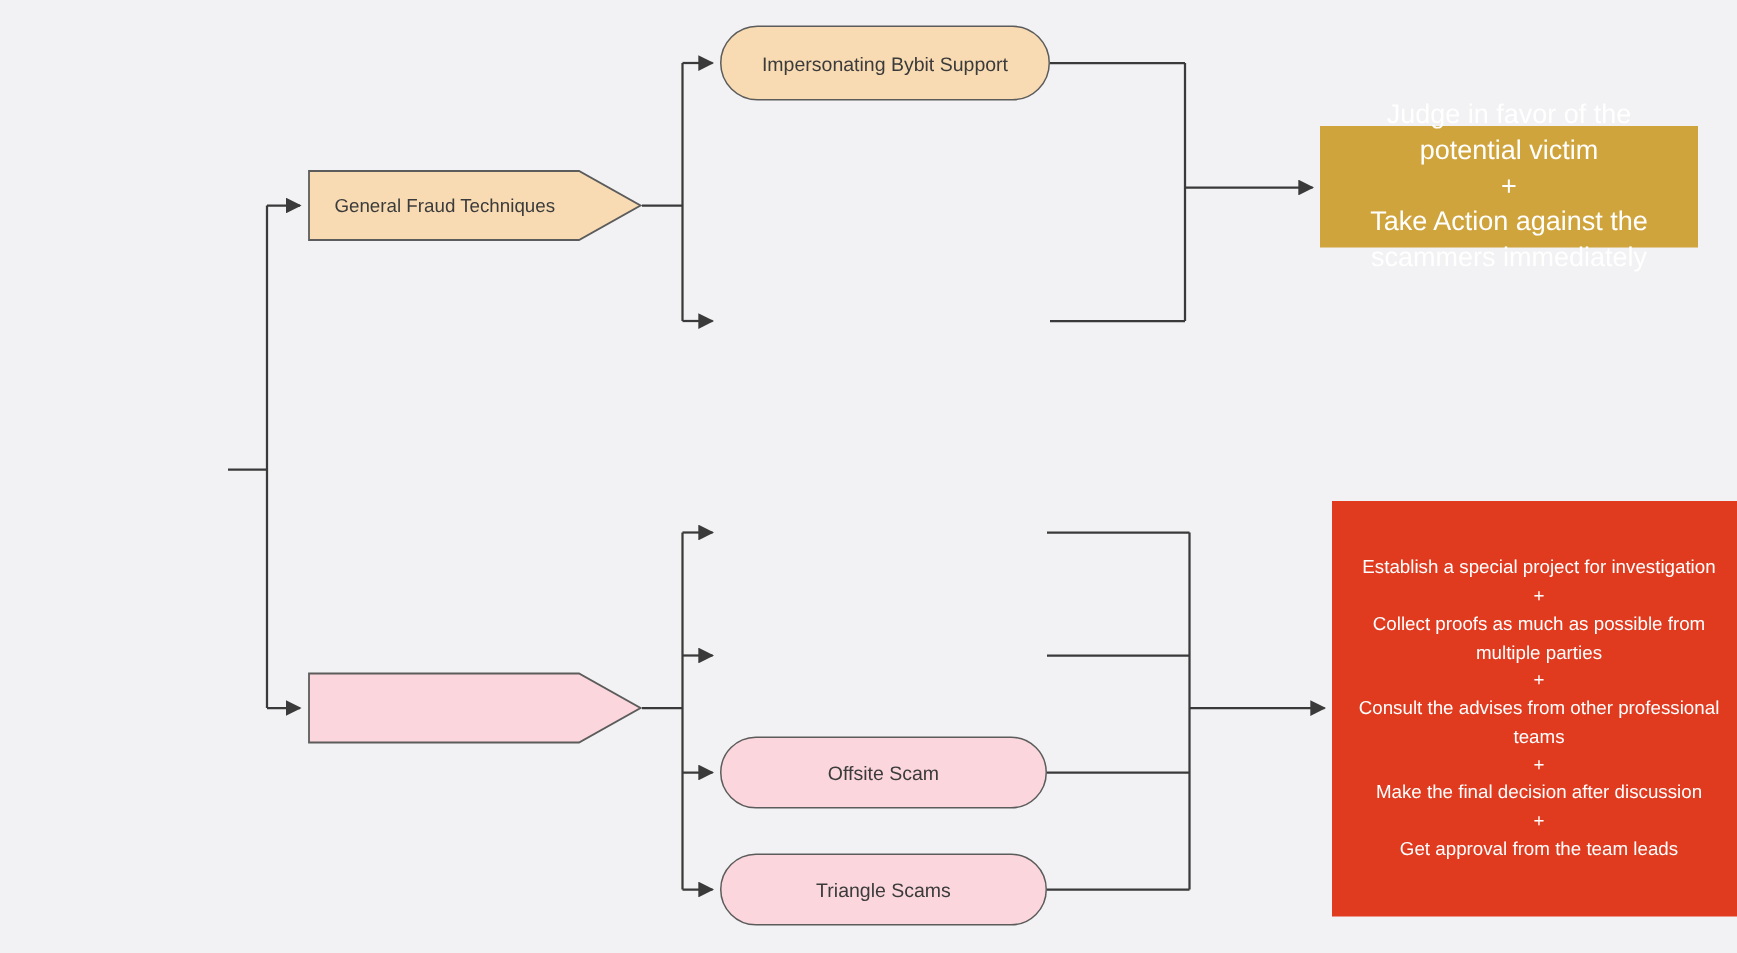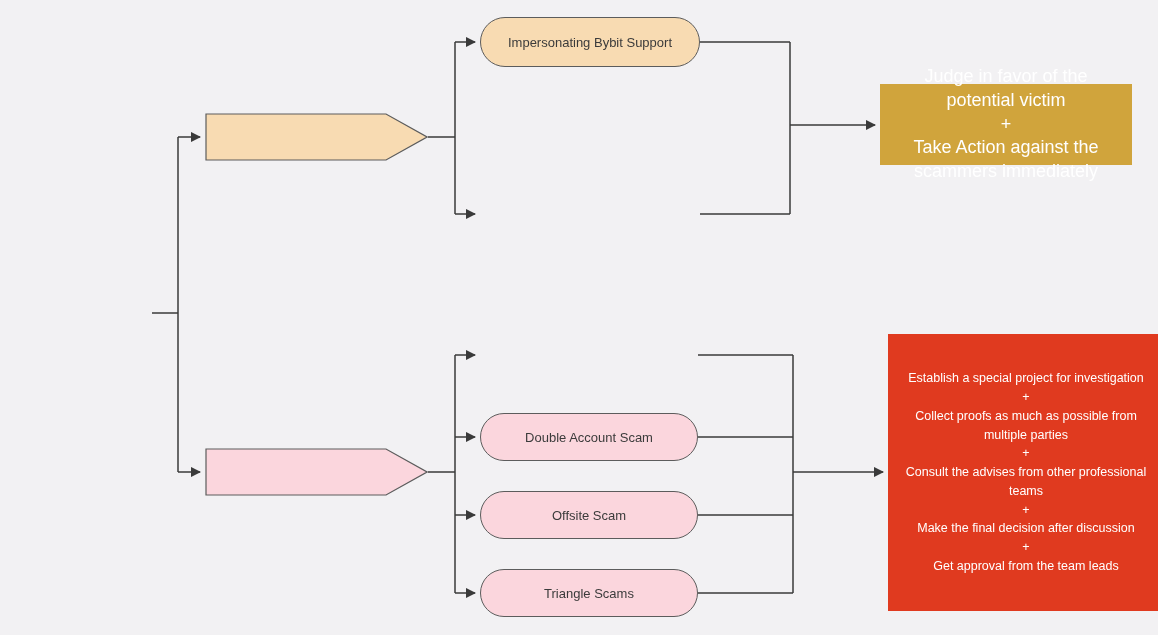--- a/index.html
+++ b/index.html
@@ -94,35 +94,33 @@
       <path d="M793,355 V593"></path>
       <path d="M793,472 H883" marker-end="url(#arrow)"></path>
     </g>
   </svg>
 
 
   <div class="pentagon pos-pent-general">
     <svg width="223" height="48" viewBox="0 0 223 48">
       <polygon class="pent-shape peach" points="1,1 181,1 222,24 181,47 1,47"></polygon>
     </svg>
+    <div class="pent-label">General Fraud Techniques</div>
   </div>
 
   <div class="pentagon pos-pent-complex">
     <svg width="223" height="48" viewBox="0 0 223 48">
       <polygon class="pent-shape pink" points="1,1 181,1 222,24 181,47 1,47"></polygon>
     </svg>
   </div>
 
   <div class="node pill peach pos-pill-impersonating">
     <span>Impersonating Bybit Support</span>
   </div>
 
-  <div class="node pill pink pos-pill-double">
-    <span>Double Account Scam</span>
-  </div>
   <div class="node pill pink pos-pill-offsite">
     <span>Offsite Scam</span>
   </div>
   <div class="node pill pink pos-pill-triangle">
     <span>Triangle Scams</span>
   </div>
 
   <div class="outcome gold pos-outcome-gold">Judge in favor of the potential victim
 +
 Take Action against the scammers immediately</div>

